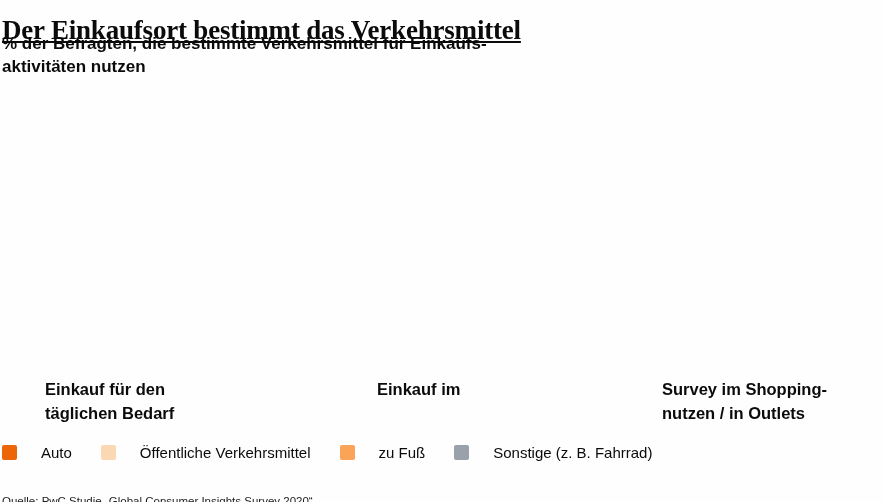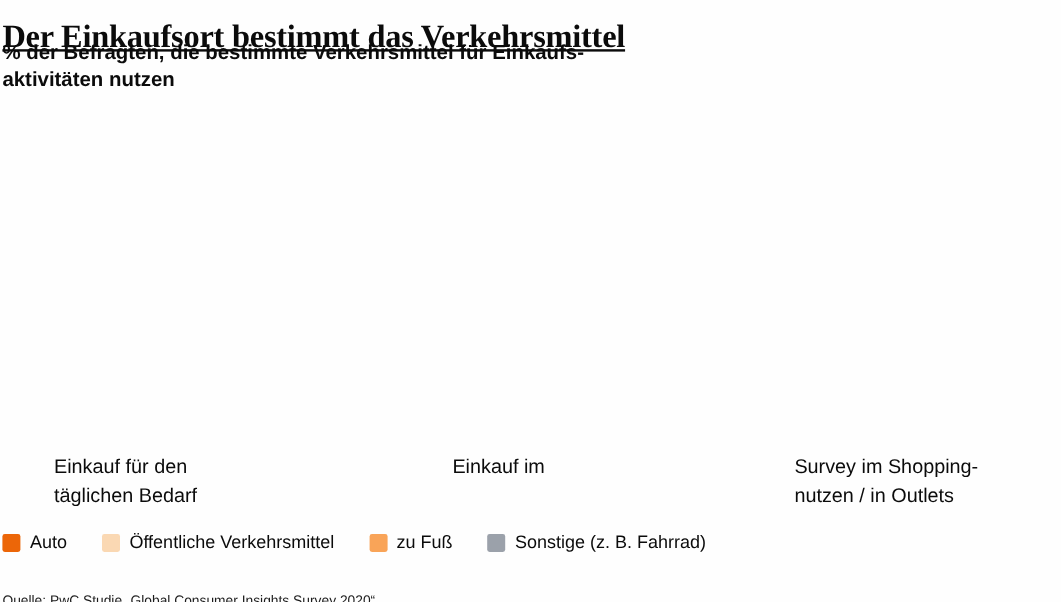--- a/index.html
+++ b/index.html
@@ -24,33 +24,33 @@
     font-size:17px; font-weight:700;
     line-height:23px;
   }
   .plot-area {
     position:absolute; left:0; top:80px;
     width:884px; height:292px;
     background:transparent;
   }
   .cat-label {
     position:absolute; top:377px;
-    font-size:16.5px; font-weight:400;
+    font-size:16.5px; font-weight:700;
     line-height:24px;
     white-space:nowrap;
   }
   .cat-0 { left:45px; }
   .cat-1 { left:377px; }
   .cat-2 { left:662px; }
   .legend {
     position:absolute; left:2px; top:444px;
     display:flex; align-items:center; gap:29px;
   }
   .legend-item {
-    display:flex; align-items:center; gap:8px;
+    display:flex; align-items:center; gap:24px;
     font-size:15px; white-space:nowrap;
   }
   .swatch {
     width:15px; height:15px;
     border-radius:2px;
     flex:0 0 auto;
   }
   .source-note {
     position:absolute; left:2px; top:495px;
     font-size:11.5px; color:#1c1c1c;

